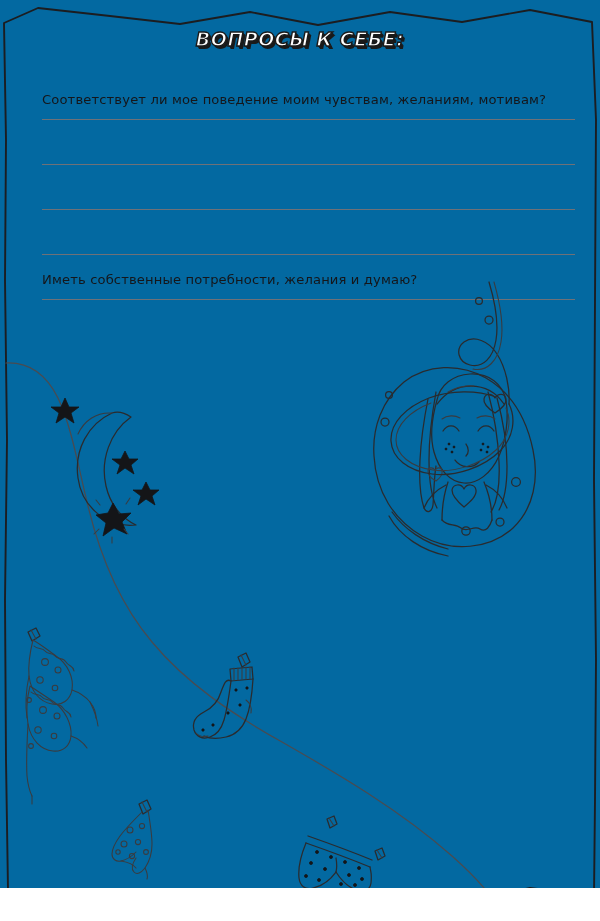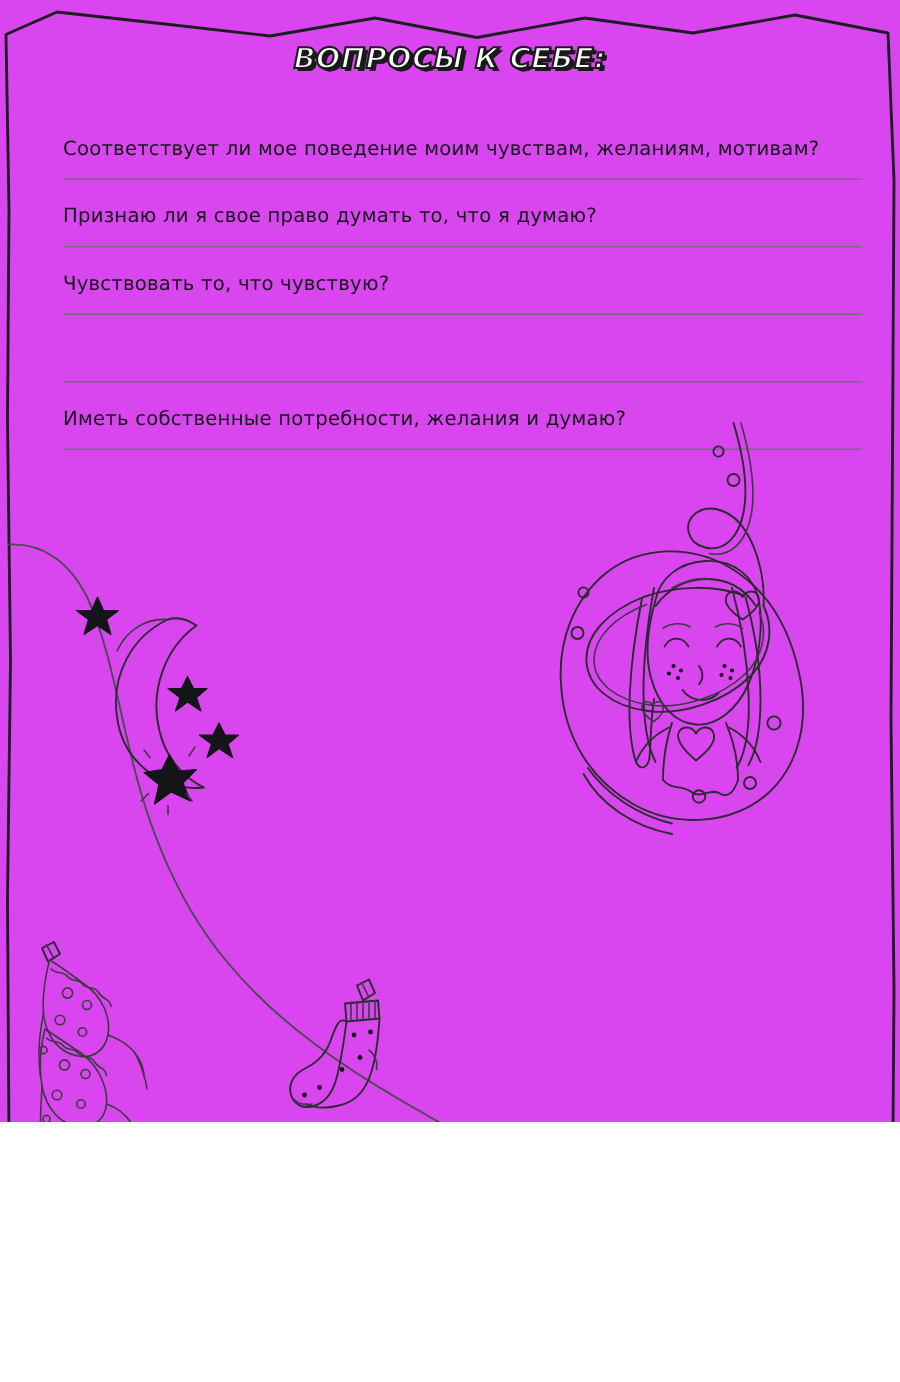--- a/index.html
+++ b/index.html
@@ -7,22 +7,22 @@
     margin: 0;
     padding: 0;
     background: #ffffff;
   }
   body {
     font-family: "DejaVu Sans", sans-serif;
   }
   #page {
     position: relative;
     width: 600px;
-    height: 748px;
-    background: #d946ef;
+    height: 888px;
+    background: #0369a1;
     overflow: hidden;
   }
   #page-border {
     position: absolute;
     left: 0; top: 0;
     width: 600px; height: 921px;
     pointer-events: none;
   }
   #worksheet-title {
     position: absolute;
@@ -95,26 +95,24 @@
   </svg>
 
   <div id="worksheet-title">ВОПРОСЫ К СЕБЕ:</div>
 
   <div class="question-row" style="top:76px;">
     <div class="question-text">Соответствует ли мое поведение моим чувствам, желаниям, мотивам?</div>
     <div class="question-rule"></div>
   </div>
 
   <div class="question-row" style="top:121px;">
-    <div class="question-text">Признаю ли я свое право думать то, что я думаю?</div>
     <div class="question-rule"></div>
   </div>
 
   <div class="question-row" style="top:166px;">
-    <div class="question-text">Чувствовать то, что чувствую?</div>
     <div class="question-rule"></div>
   </div>
 
   <div class="question-row" style="top:211px;">
     <div class="question-rule"></div>
   </div>
 
   <div class="question-row" style="top:256px;">
     <div class="question-text">Иметь собственные потребности, желания и думаю?</div>
     <div class="question-rule"></div>

